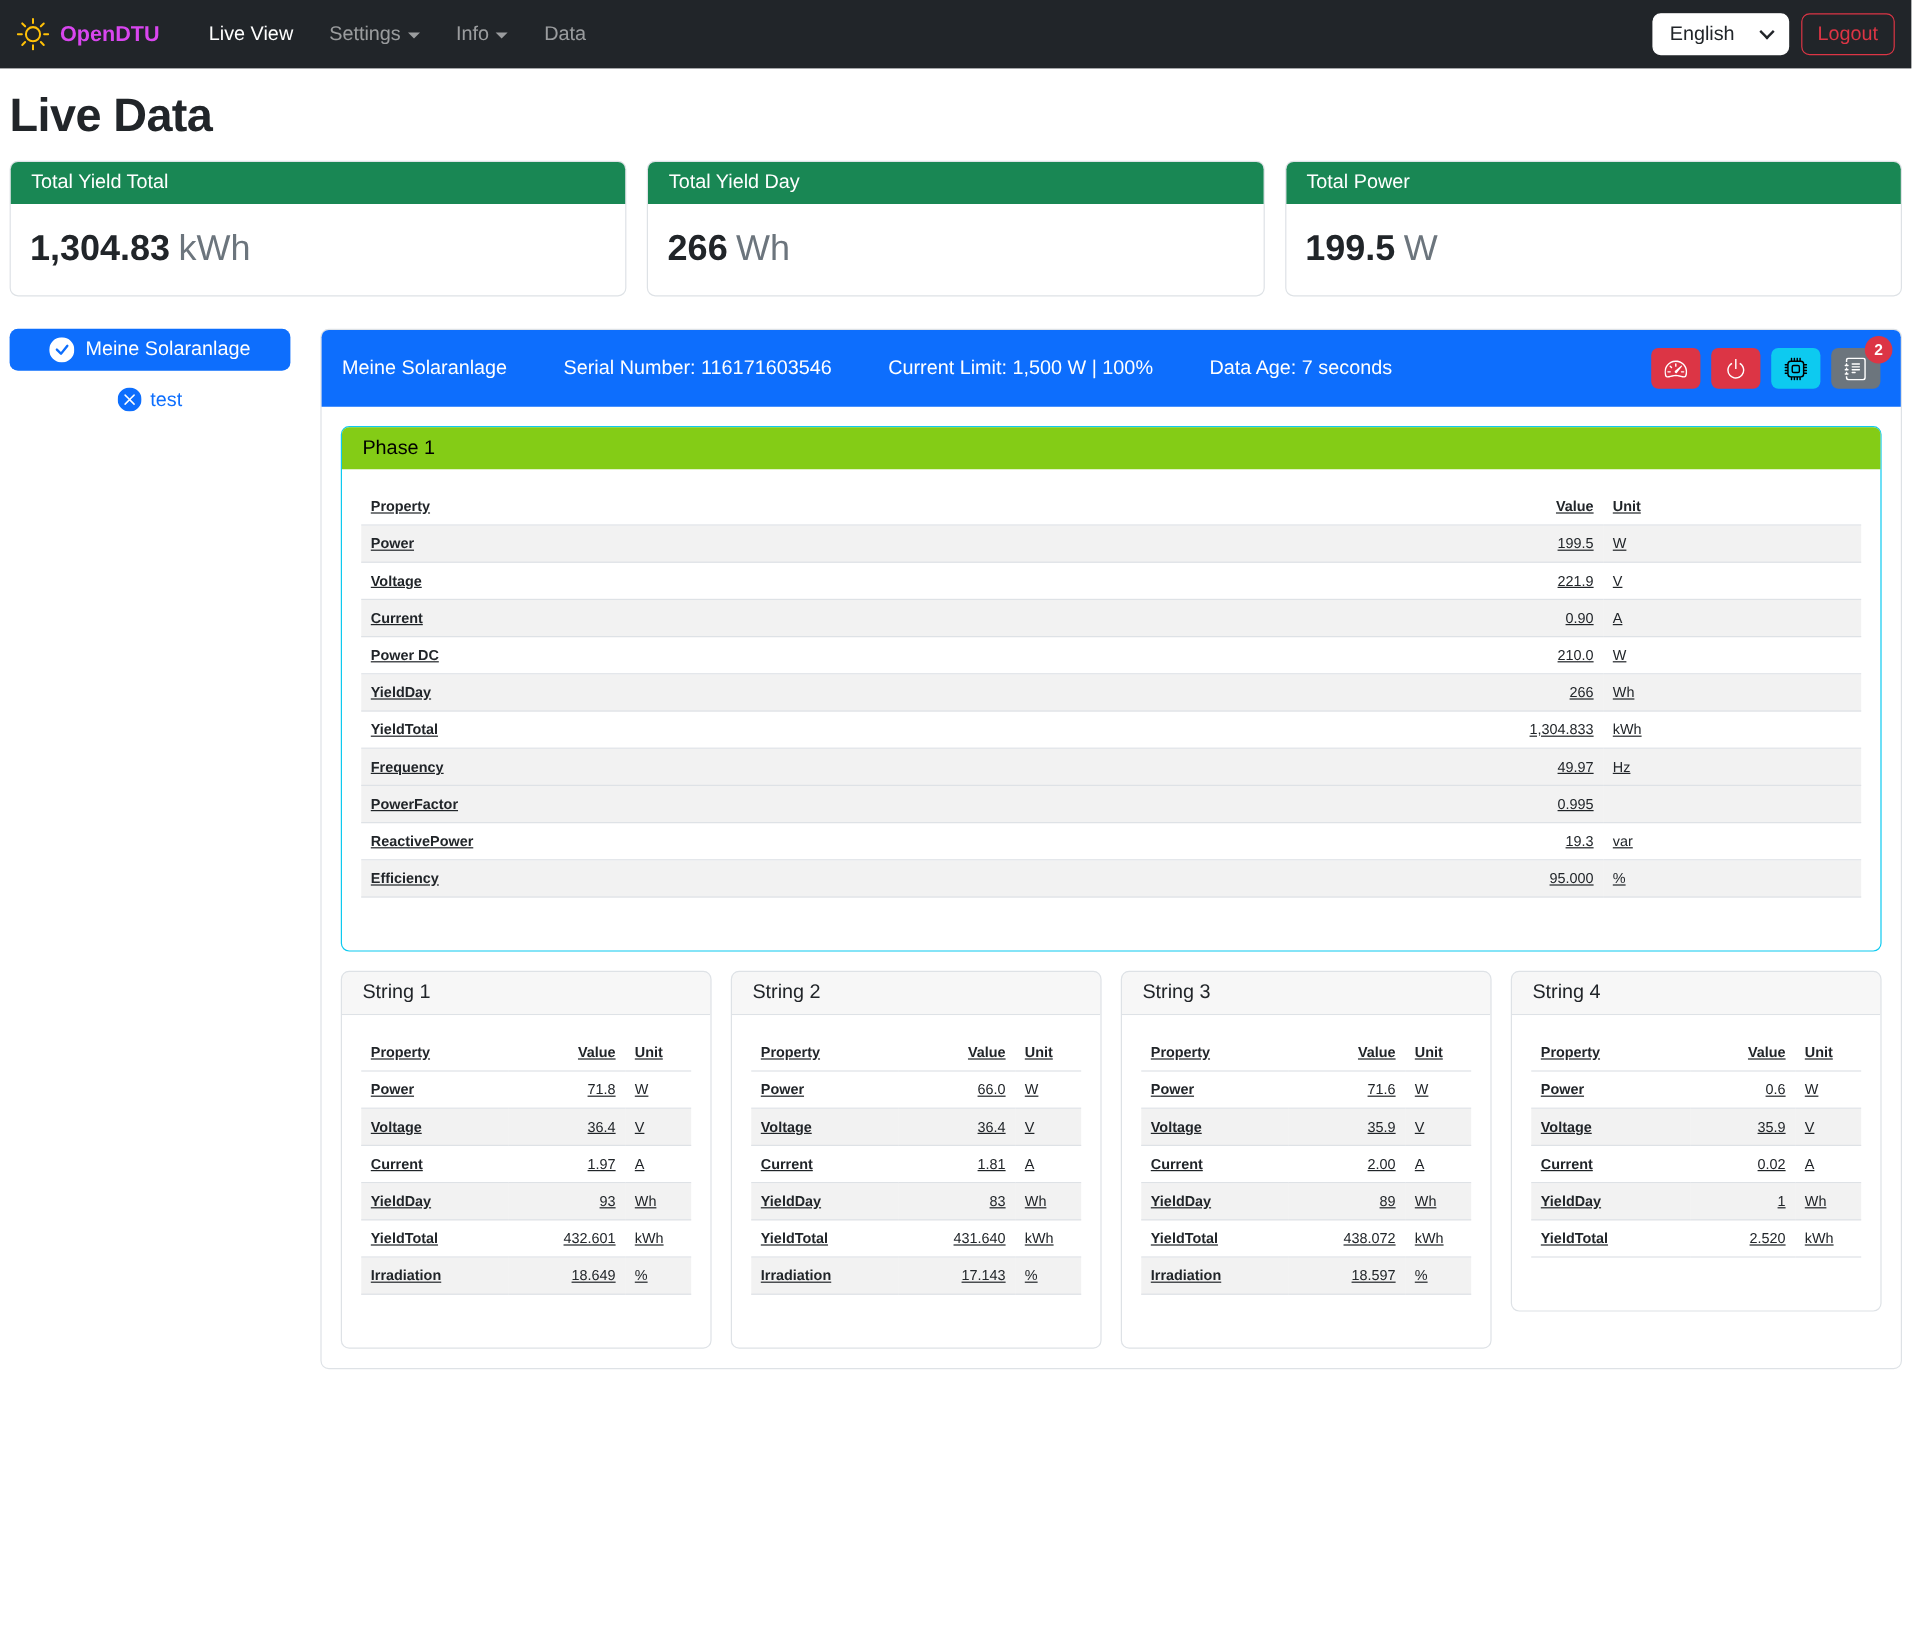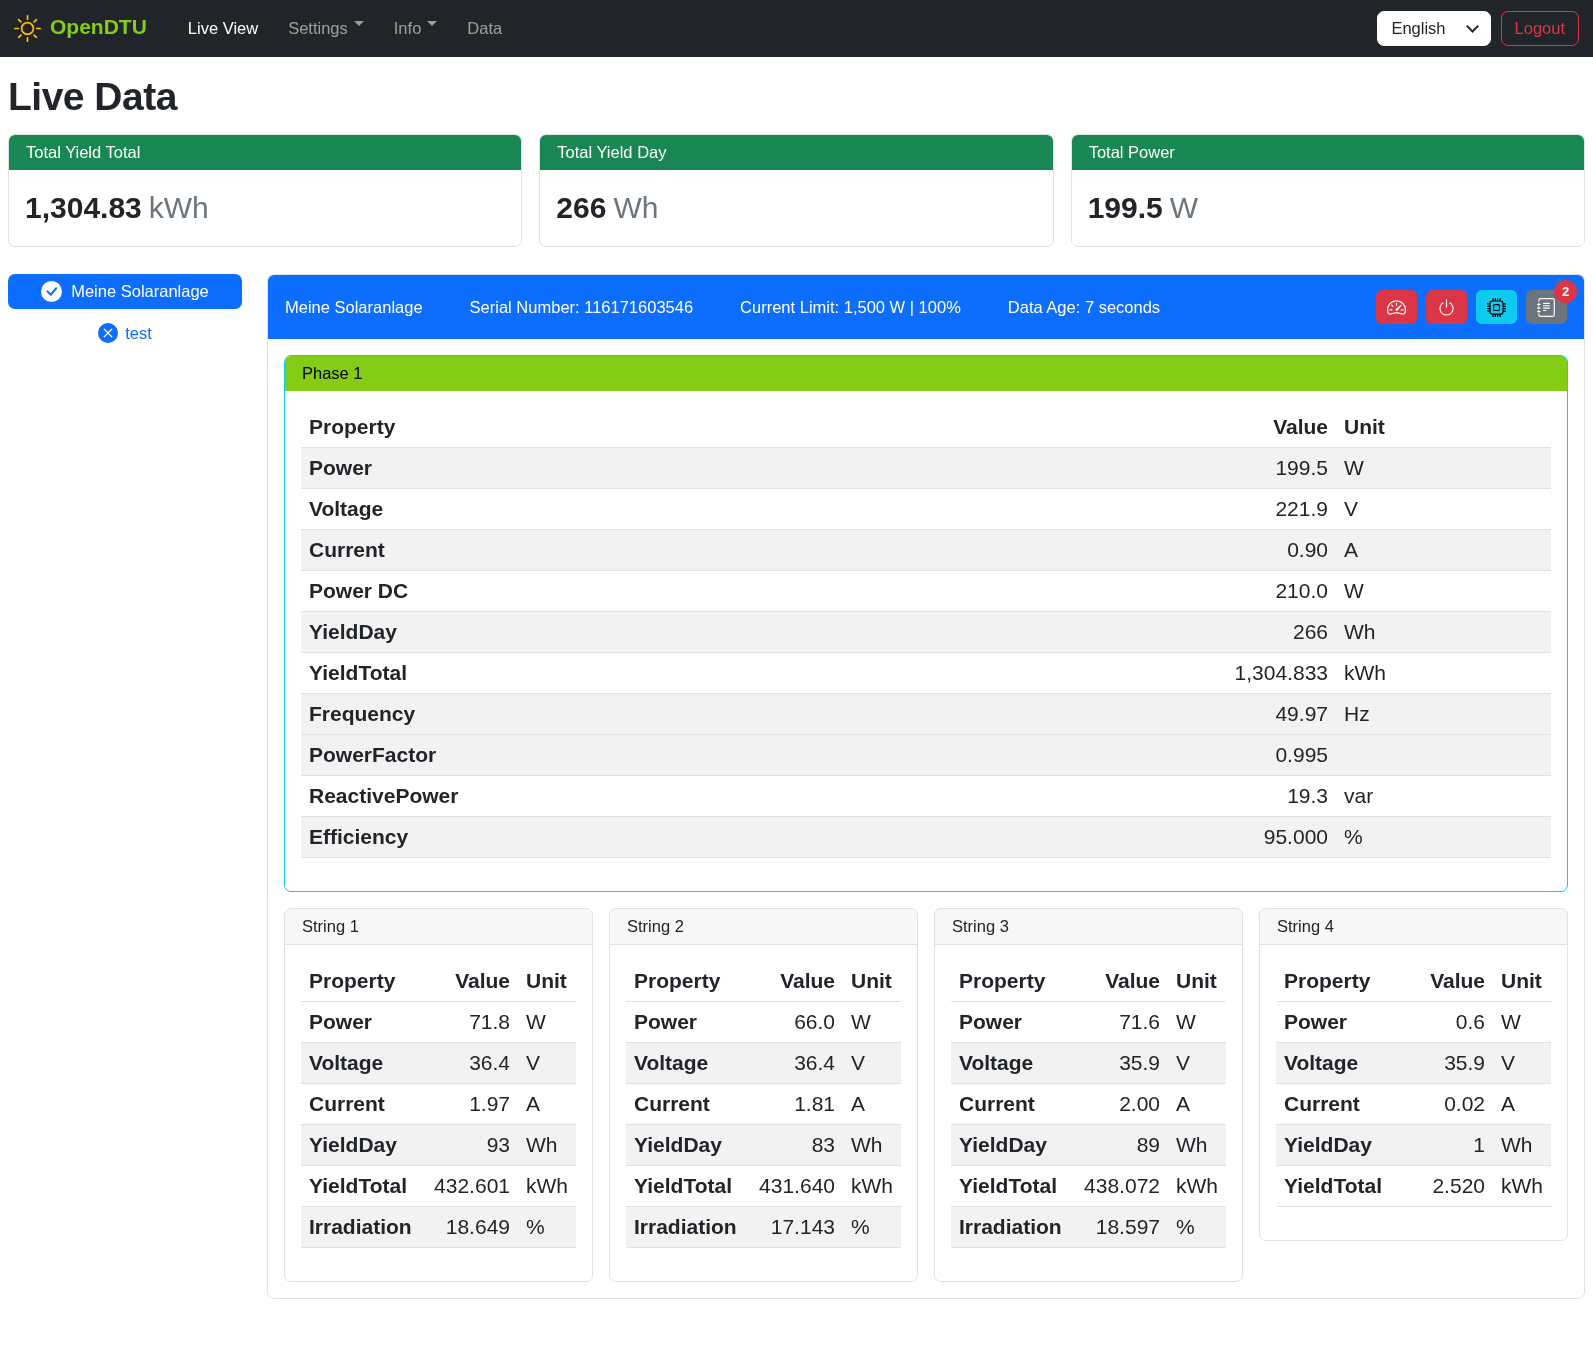--- a/index.html
+++ b/index.html
@@ -4,23 +4,23 @@
 <style>
   * { margin:0; padding:0; box-sizing:border-box; }
   html,body { background:#fff; }
   body {
     width:1593px; min-height:1359px;
     font-family:"Liberation Sans", sans-serif;
     color:#212529; font-size:16.5px;
   }
   
   .navbar { height:57px; background:#212529; display:flex; align-items:center; padding:0 14px; }
-  .brand { display:flex; gap:9px; color:#84cc16; font-size:21px; font-weight:700; }
+  .brand { display:flex; align-items:center; gap:9px; color:#d946ef; font-size:18px; font-weight:700; }
   .nav-links { display:flex; margin-left:26px; }
-  .nav-link { padding:8px 15px; color:rgba(255,255,255,.55); cursor:pointer; display:flex; gap:6px; }
+  .nav-link { padding:8px 15px; color:rgba(255,255,255,.55); cursor:pointer; display:flex; align-items:center; gap:6px; }
   .nav-link.active { color:#fff; }
   .caret { width:0; height:0; border-left:5px solid transparent; border-right:5px solid transparent; border-top:5px solid rgba(255,255,255,.55); margin-top:2px; }
   .nav-right { margin-left:auto; display:flex; align-items:center; gap:10px; }
   .lang-select { background:#fff; color:#212529; border:1px solid #fff; border-radius:7px; padding:7px 13px; display:flex; align-items:center; gap:22px; cursor:pointer; }
   .chev { width:9px; height:9px; border-right:2px solid #212529; border-bottom:2px solid #212529; transform:rotate(45deg); margin-top:-4px; }
   .logout-btn { background:transparent; color:#dc3545; border:1px solid #dc3545; border-radius:7px; padding:7px 13px; font-size:16.5px; cursor:pointer; font-family:inherit; }
   
   .container { padding:0 8px; }
   .page-title { font-size:39px; font-weight:700; margin:18px 0 15px; letter-spacing:-0.5px; }
   
@@ -44,21 +44,21 @@
   .icon-btn.danger { background:#dc3545; }
   .icon-btn.info   { background:#0dcaf0; }
   .icon-btn.secondary { background:#6c757d; }
   .count-badge { position:absolute; top:-10px; right:-10px; width:23px; height:23px; border-radius:50%; background:#dc3545; color:#fff; font-size:13px; font-weight:700; display:flex; align-items:center; justify-content:center; }
   .main-body { padding:16px; }
   
   .phase-card { border:1px solid #0dcaf0; border-radius:7px; margin-bottom:16px; }
   .phase-head { background:#84cc16; color:#000; padding:8px 17px; border-radius:6px 6px 0 0; }
   .panel-body { padding:16px; }
   
-  table { width:100%; border-collapse:collapse; margin-bottom:17px; font-size:21px; }
+  table { width:100%; border-collapse:collapse; margin-bottom:28px; font-size:12px;text-decoration:underline; }
   th, td { padding:8px; text-align:left; border-bottom:1px solid #dee2e6; }
   thead th { font-weight:700; }
   tbody th { font-weight:700; }
   td.val { text-align:right; }
   th.val-h { text-align:right; }
   .phase-card col.unit-col { width:215px; }
   .string-card col.unit-col { width:55px; }
   tr.stripe { background:rgba(0,0,0,.05); }
   
   .strings-row { display:flex; gap:16px; align-items:flex-start; }

